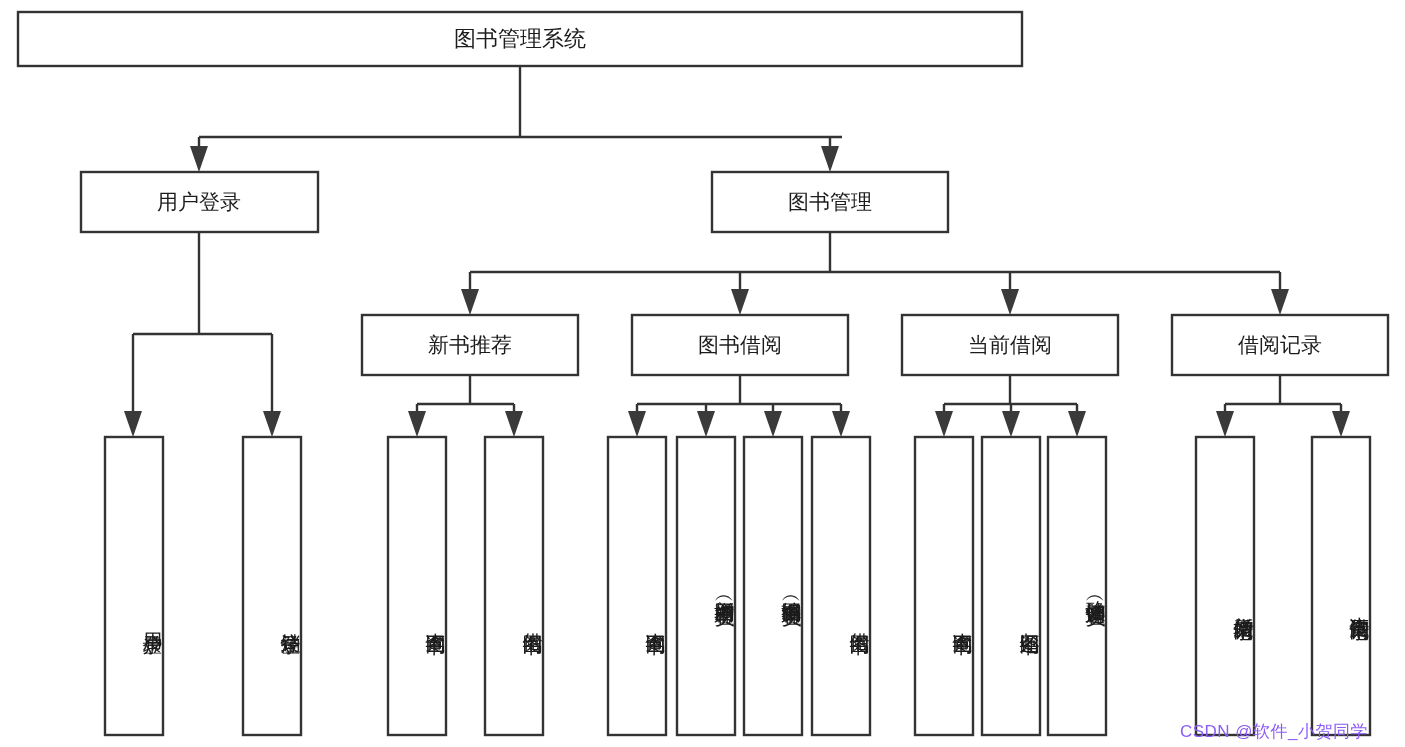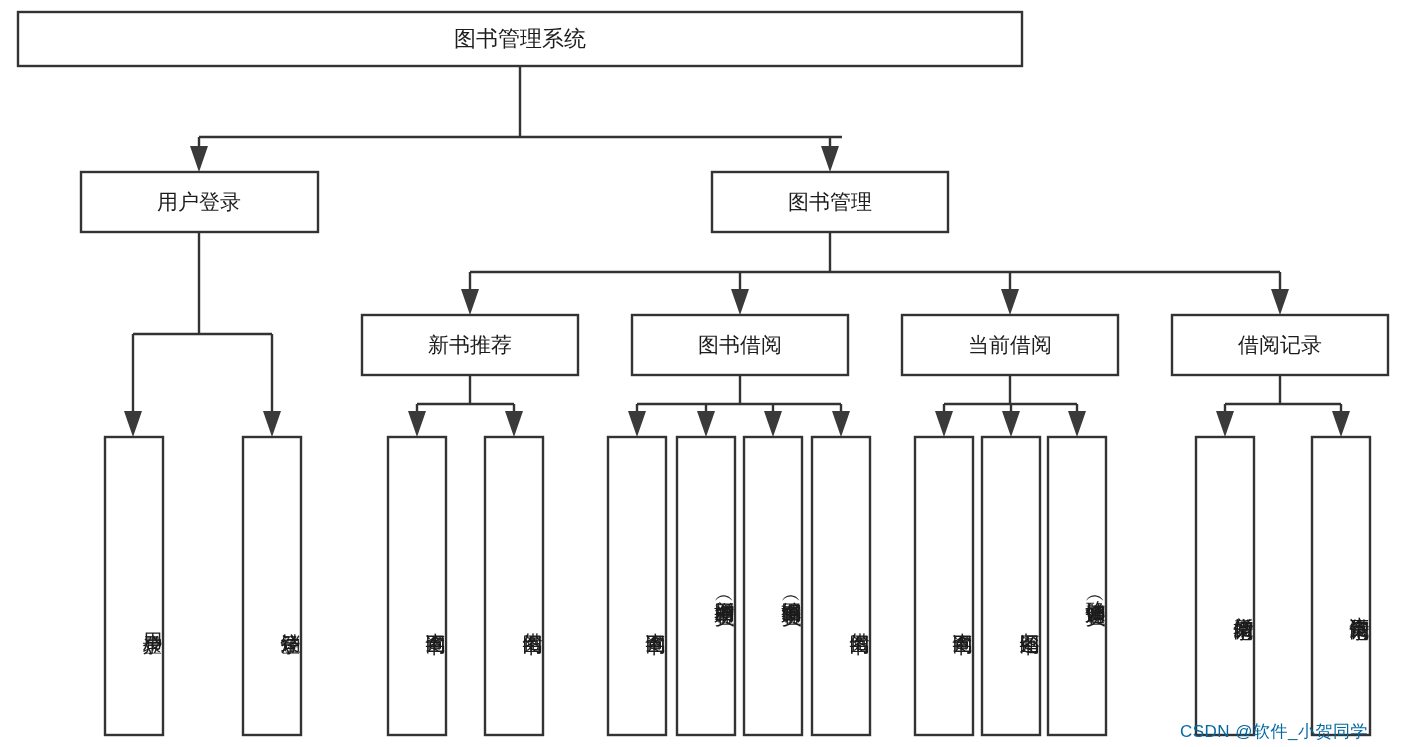--- a/index.html
+++ b/index.html
@@ -70,21 +70,21 @@
     align-items: flex-start;
     justify-content: center;
     pointer-events: none;
   }
   .watermark {
     position: absolute;
     right: 8px;
     bottom: 4px;
     font-family: "Liberation Sans", "DejaVu Sans", sans-serif;
     font-size: 17px;
-    color: #0369a1;
+    color: #8b5cf6;
     white-space: nowrap;
     letter-spacing: 0.5px;
   }
 </style>
 </head>
 <body>
 
 <div id="diagram-root">
 
   <svg id="flow" viewBox="0 0 1405 747" xmlns="http://www.w3.org/2000/svg">

